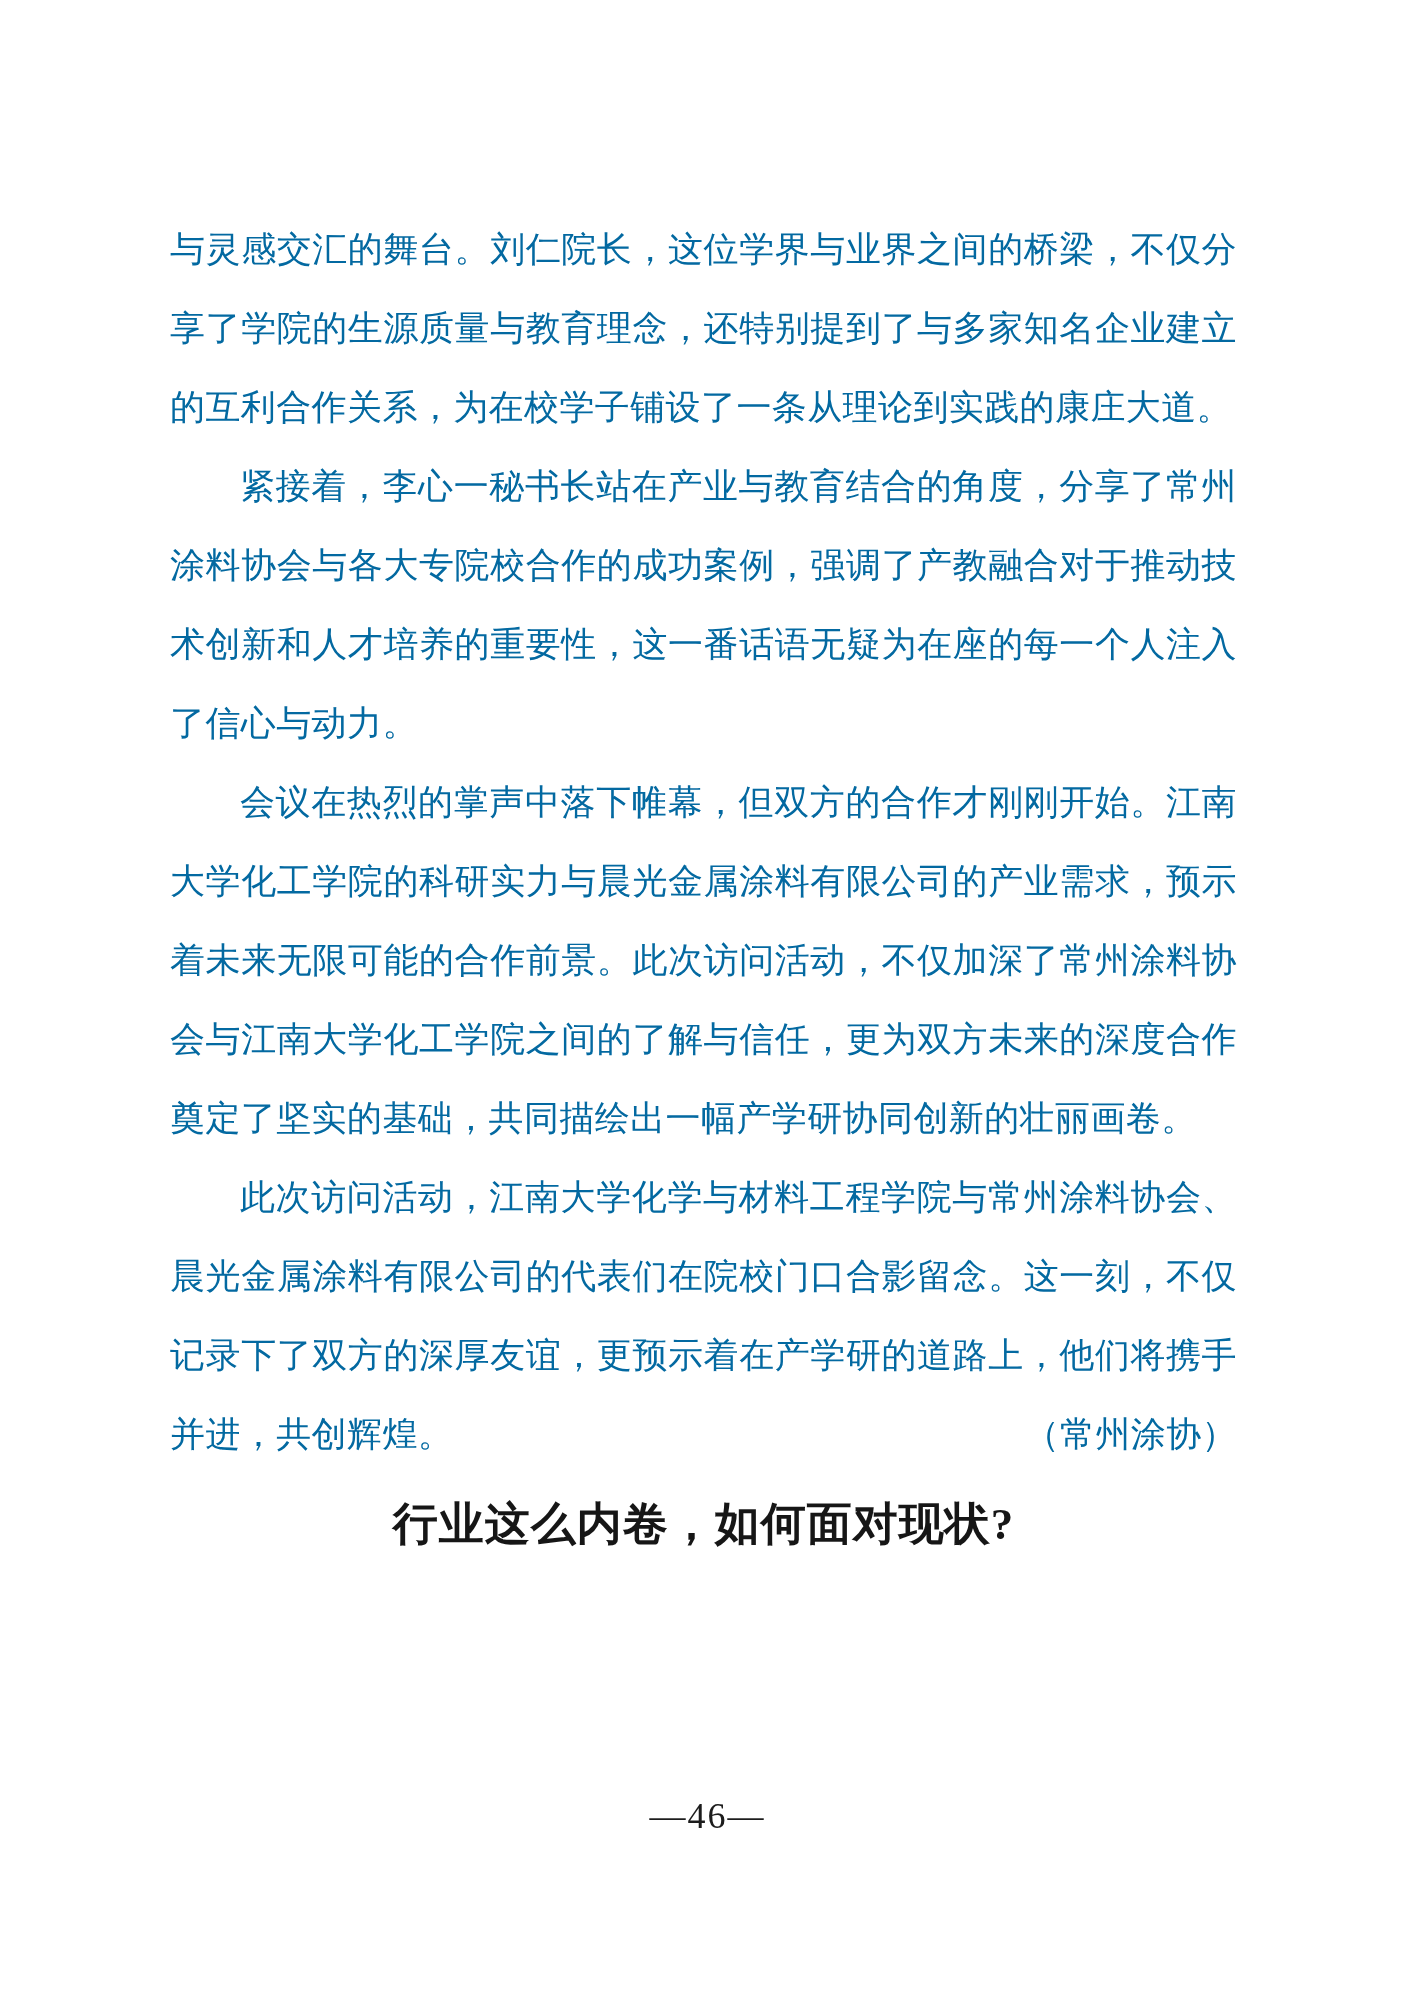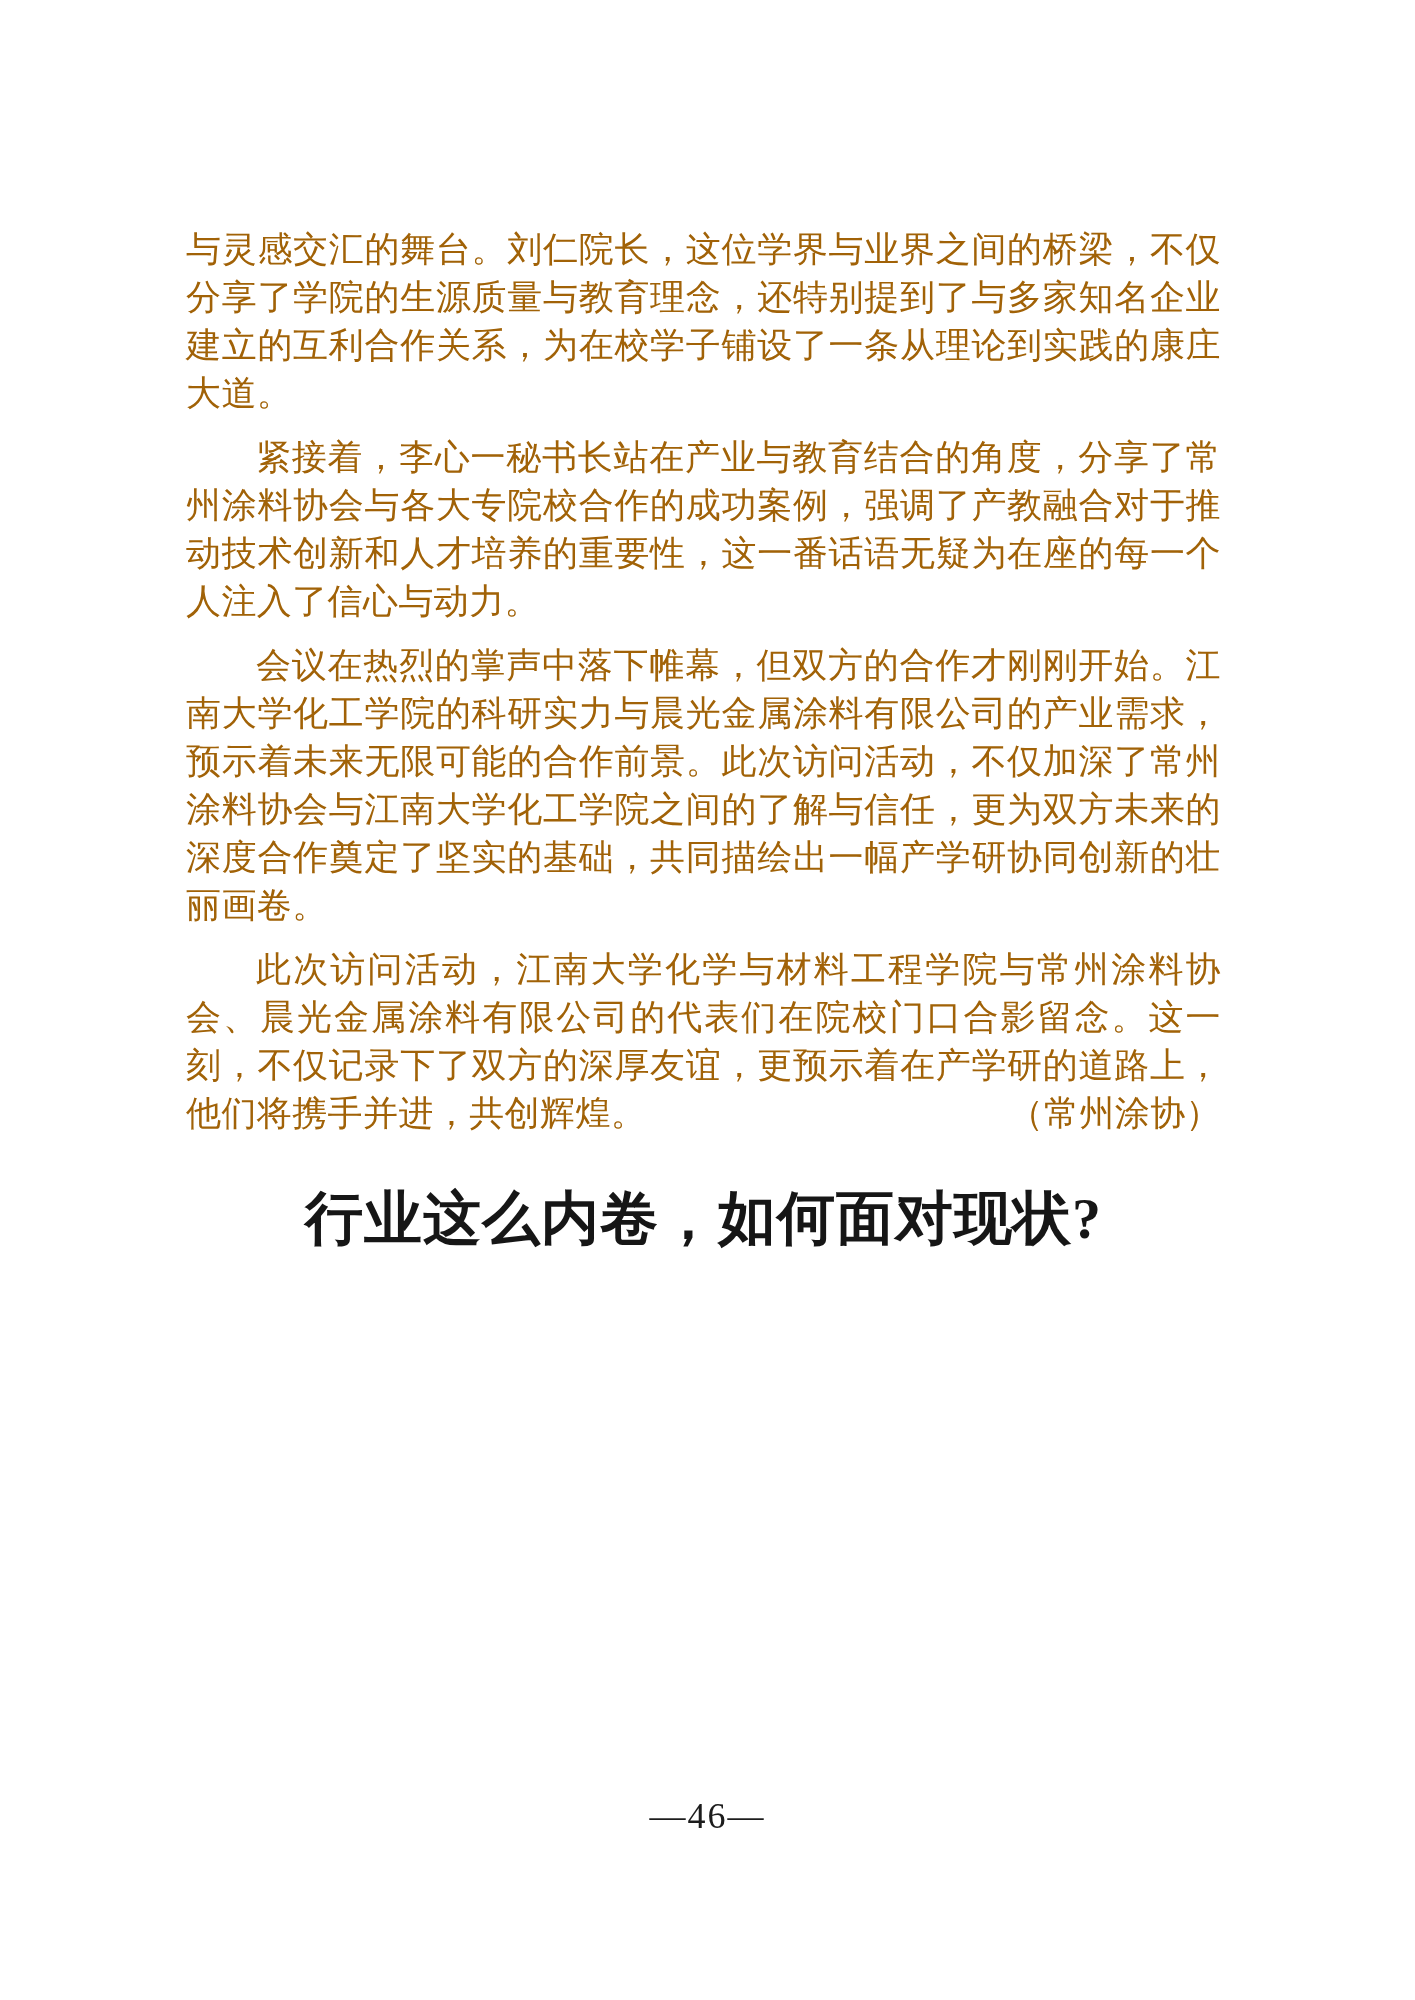--- a/index.html
+++ b/index.html
@@ -16,38 +16,38 @@
     font-family: "Liberation Serif", serif;
     color: #232323;
   }
   .content {
     position: absolute;
     top: 210px;
     left: 170px;
     width: 1067px;
   }
   .para {
-    margin: 16px;
+    margin: 0;
     font-size: 35px;
-    line-height: 48px;
+    line-height: 79px;
     letter-spacing: 0.4px;
     text-align: justify;
     text-justify: inter-character;
-    color: #a16207;
+    color: #0369a1;
   }
   .para.indent {
     text-indent: 2em;
   }
   .attribution {
     float: right;
   }
   .section-heading {
-    margin: 55px 0 55px 0;
+    margin: 24px 0 55px 0;
     text-align: center;
-    font-size: 58px;
+    font-size: 45px;
     line-height: 52px;
     font-weight: bold;
     color: #161616;
     letter-spacing: 1px;
   }
   .page-number {
     position: absolute;
     top: 1795px;
     left: 0;
     width: 1415px;

